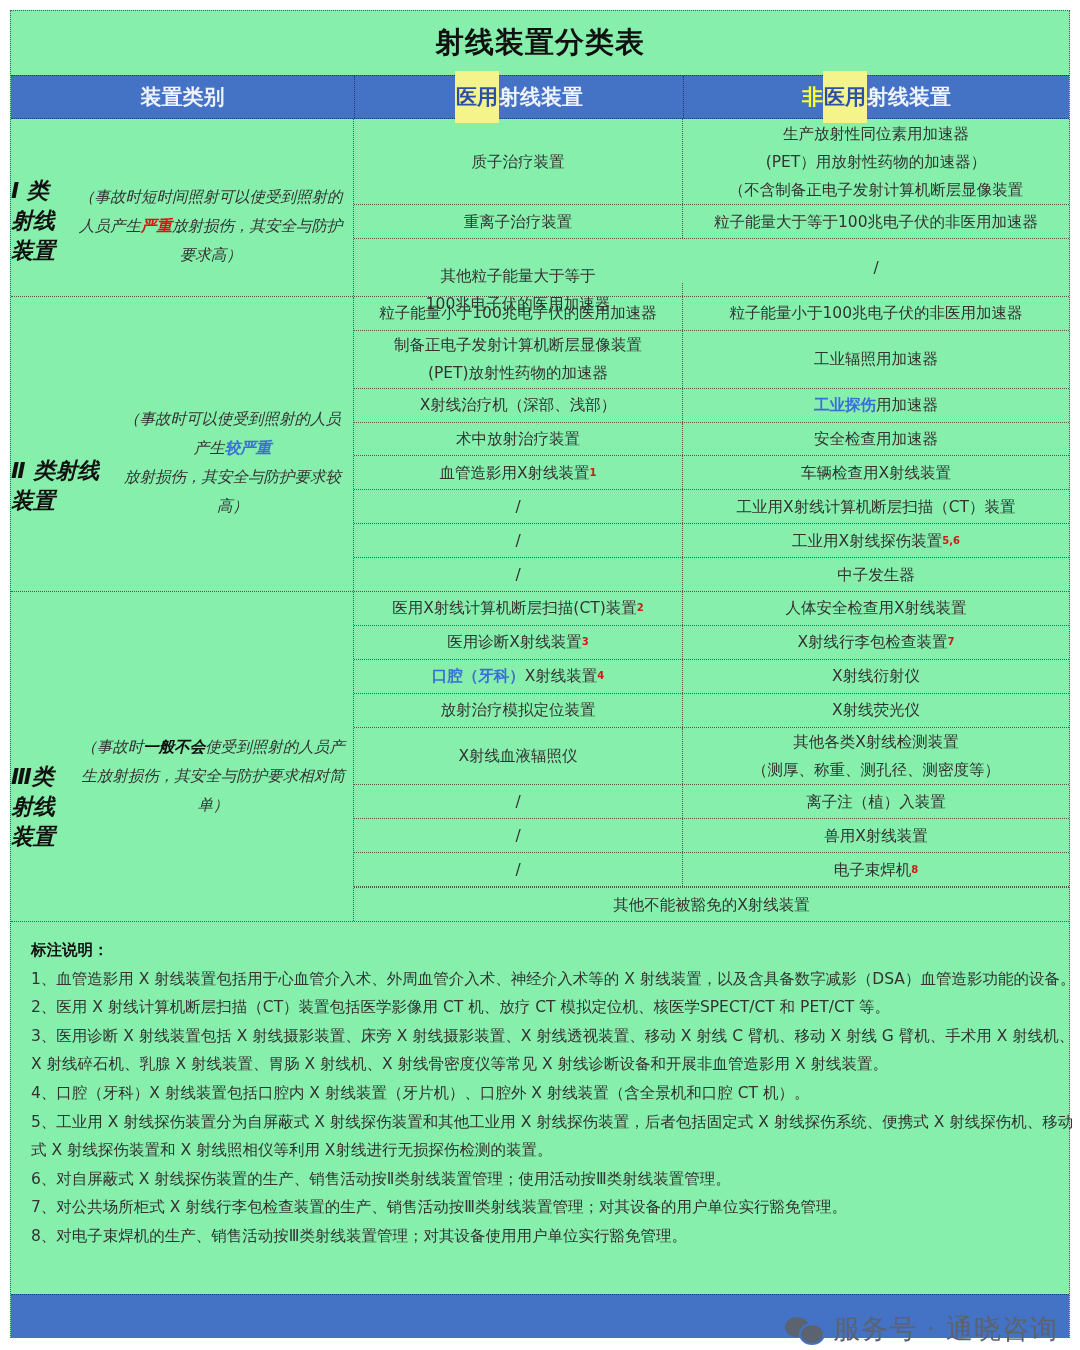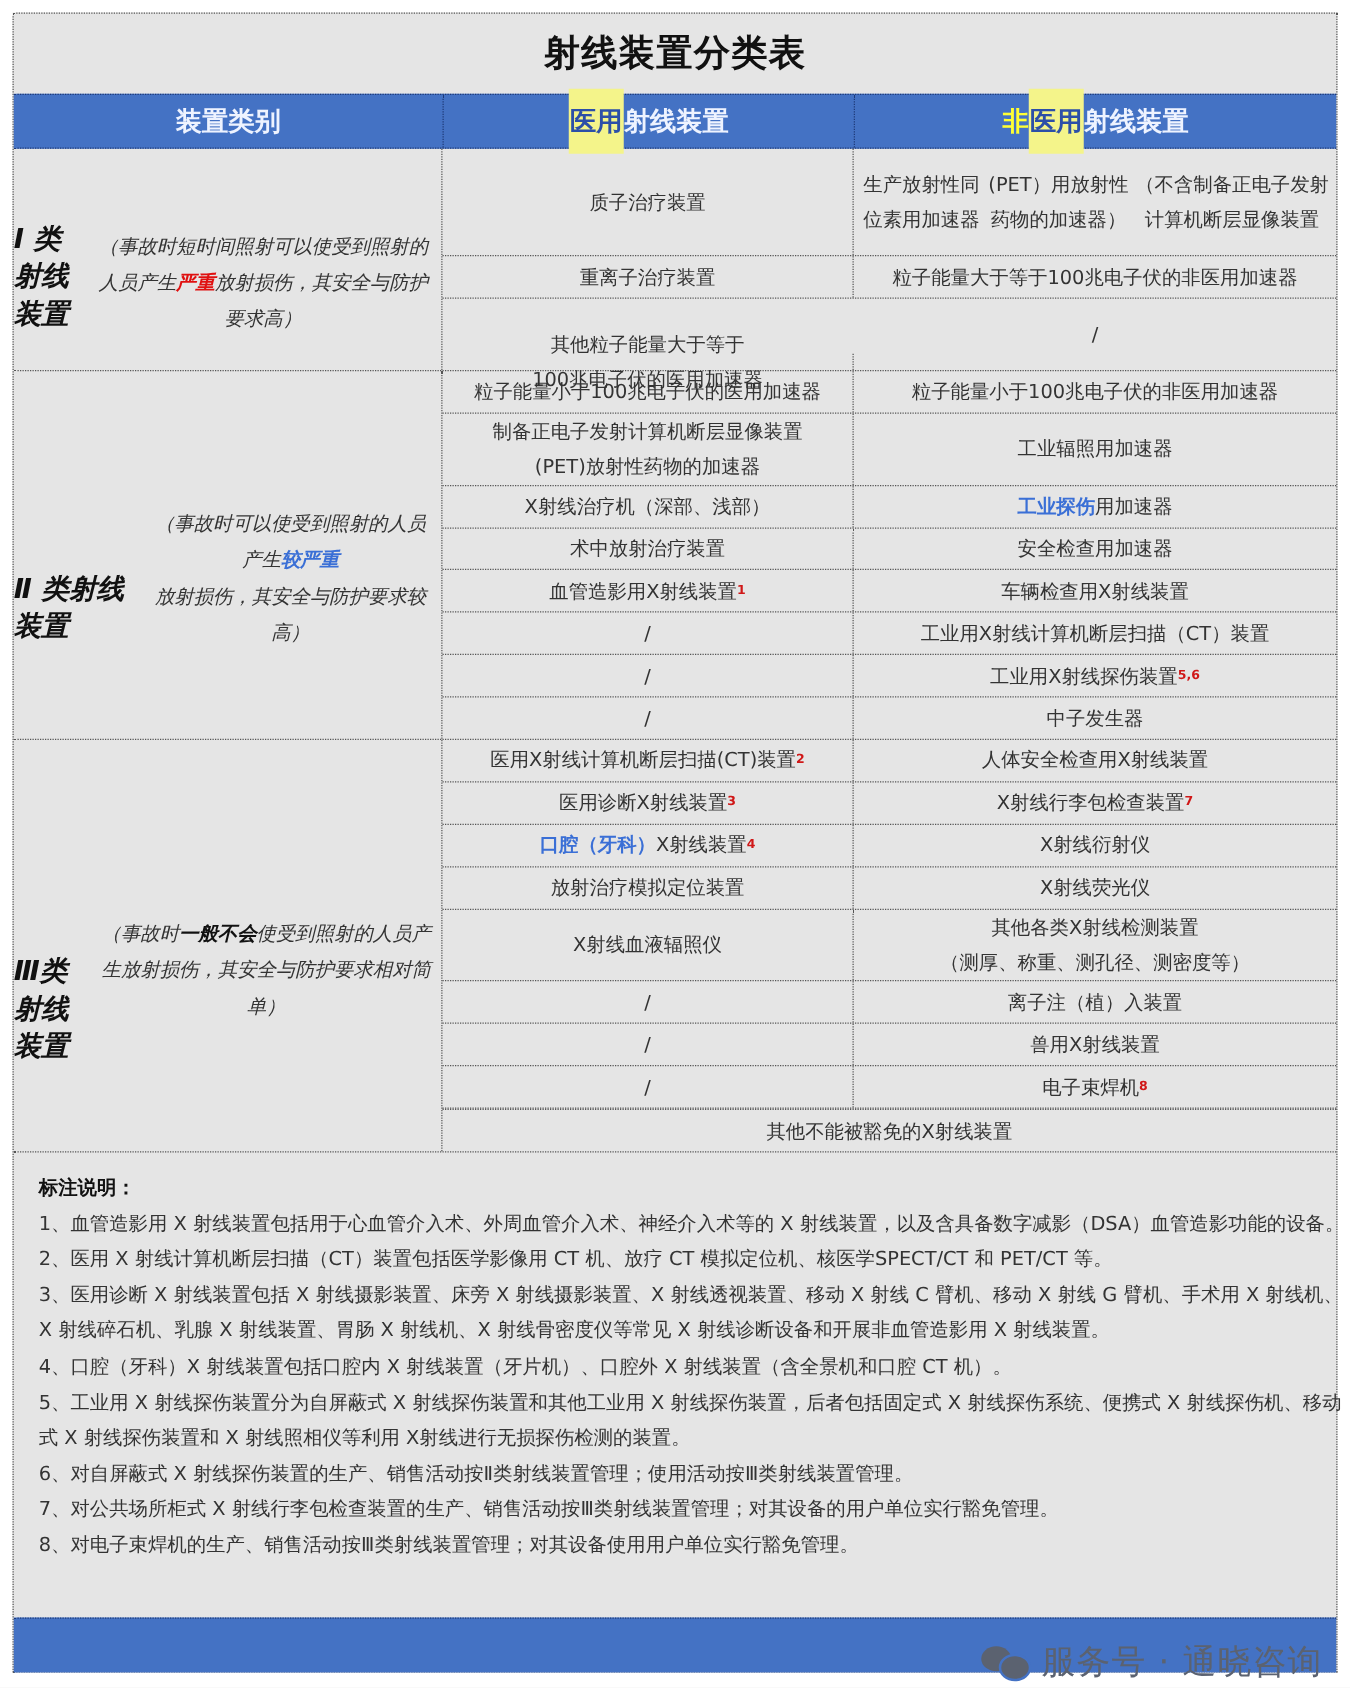--- a/index.html
+++ b/index.html
@@ -1,19 +1,19 @@
 <!DOCTYPE html>
 <html><head>
 <meta charset="utf-8">
 <style>
   html, body { margin: 0; padding: 0; background: #ffffff; }
   body { width: 1080px; height: 1350px; position: relative; overflow: hidden;
          font-family: "DejaVu Sans", "Liberation Sans", sans-serif; color: #222; }
   .sheet { position: absolute; left: 10px; top: 10px; width: 1060px; height: 1328px;
-           border: 1px dotted #555; box-sizing: border-box; background: #e5e5e5; }
+           border: 1px dotted #555; box-sizing: border-box; background: #86efac; }
   .title { position: absolute; left: 0; top: 0; width: 100%; height: 64px;
            display: flex; align-items: center; justify-content: center;
            font-size: 29px; font-weight: bold; color: #111; letter-spacing: 1px; }
   .hdr { position: absolute; top: 64px; left: 0; width: 100%; height: 44px;
          background: #4472c4; border-top: 1px dotted #1e3a78; border-bottom: 1px dotted #1e3a78;
          box-sizing: border-box; display: flex; }
   .hdr > div { display: flex; align-items: center; justify-content: center;
                font-size: 21px; font-weight: bold; color: #eef3ff; box-sizing: border-box; }
   .hdr > div + div { border-left: 1px dotted #1e3a78; }
   .hl { color: #ffff33; }
@@ -72,21 +72,21 @@
   <div class="block" style="top:108px;height:178px;">
     <div class="cat">
       <div class="cat-name" style="margin-top:26px;">Ⅰ 类射线装置</div>
       <div class="cat-desc" style="margin-top:38px;text-align:center;">
         <span>（事故时短时间照射可以使受到照射的人员产生</span><span class="red">严重</span><span>放射损伤，其安全与防护要求高）</span>
       </div>
     </div>
     <div class="rows">
       <div class="row" style="height:86px;">
         <div class="cell m">质子治疗装置</div>
-        <div class="cell n" style="flex-direction:row;">
+        <div class="cell n" style="flex-direction:column;">
           <span>生产放射性同位素用加速器</span>
           <span>(PET）用放射性药物的加速器）</span>
           <span>（不含制备正电子发射计算机断层显像装置</span>
         </div>
       </div>
       <div class="row" style="height:34px;">
         <div class="cell m">重离子治疗装置</div>
         <div class="cell n">粒子能量大于等于100兆电子伏的非医用加速器</div>
       </div>
       <div class="row" style="height:57px;">

